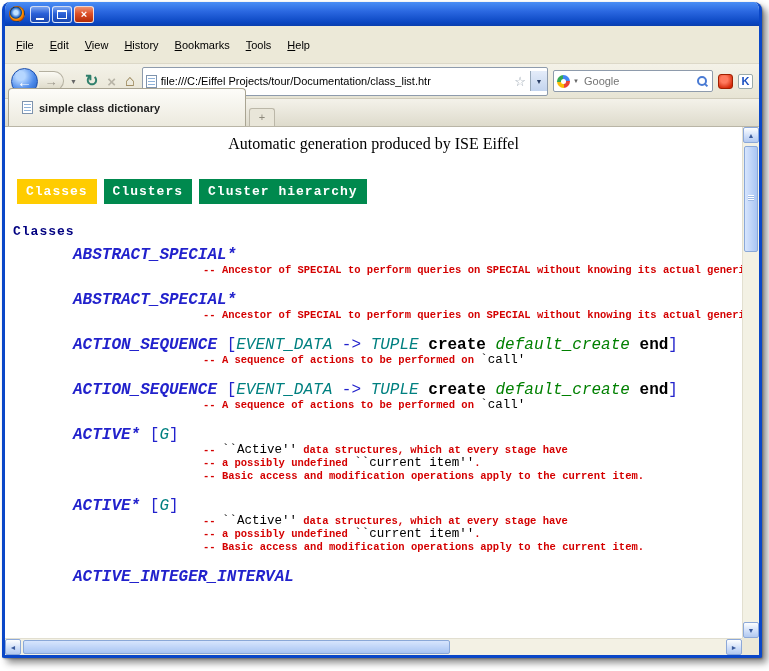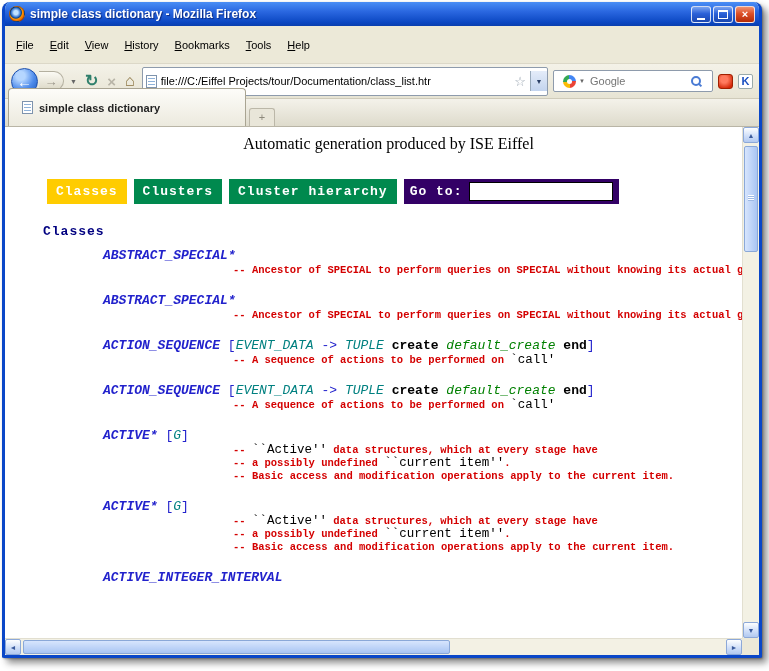--- a/index.html
+++ b/index.html
@@ -81,21 +81,21 @@
     flex:1;font-size:11px;color:#000;white-space:nowrap;overflow:hidden;min-width:0;
   }
   .star{font-size:13px;color:#9aa5b1;line-height:1;}
   .url-dd{
     width:17px;height:20px;border:none;border-left:1px solid #9ab;margin:0;
     background:linear-gradient(#e4ecf9,#c3d4ee);font-size:7px;color:#2a3f66;padding:0;
   }
   
   .searchbar{
     width:160px;flex:0 0 160px;height:22px;background:#fff;border:1px solid #8E9BAC;border-radius:2px;
-    display:flex;align-items:center;gap:3px;padding:0 9px;box-sizing:border-box;
+    display:flex;align-items:center;gap:3px;padding:0 3px;box-sizing:border-box;
   }
   .gball{
     width:13px;height:13px;border-radius:50%;position:relative;flex:0 0 13px;
     background:conic-gradient(#4285f4 0 25%, #ea4335 25% 50%, #fbbc05 50% 75%, #34a853 75% 100%);
   }
   .gball::after{
     content:"";position:absolute;left:4px;top:4px;width:5px;height:5px;border-radius:50%;background:#fff;
   }
   .search-dd-glyph{font-size:6px;color:#666;}
   .search-input{
@@ -134,21 +134,20 @@
     border-radius:3px 3px 0 0;color:#8d897b;font-size:11px;line-height:1;padding:0;margin-bottom:0;
   }
   
   .contentwrap{
     flex:1;display:grid;grid-template-columns:1fr 17px;grid-template-rows:1fr 17px;
     background:#fff;min-height:0;
   }
   .content{
     grid-column:1;grid-row:1;overflow:hidden;position:relative;background:#fff;
     font-family:"Liberation Mono", monospace;
-    padding-left:30px;
   }
   .page-header{
     margin-top:8px;text-align:center;font-family:"Liberation Serif", serif;
     font-size:16px;color:#000;
   }
   .nav-row{display:flex;gap:7px;margin:26px 0 0 12px;align-items:stretch;}
   .nav-btn{
     border:none;color:#fff;font-family:"Liberation Mono", monospace;
     font-size:13px;font-weight:bold;padding:5px 9px;letter-spacing:1px;
   }
@@ -161,21 +160,21 @@
   .goto-input{
     width:138px;height:17px;border:1px solid #000;background:#fff;font-size:12px;
     font-family:"Liberation Mono", monospace;padding:0 2px;
   }
   .section-title{
     margin:20px 0 0 8px;color:#000080;font-size:13px;font-weight:bold;letter-spacing:1px;
   }
   .entries{margin-top:8px;}
   .entry{margin-bottom:15px;}
   .entry-title{
-    padding-left:68px;font-size:13px;line-height:17px;white-space:nowrap;font-weight:bold;font-style:italic;
+    padding-left:68px;font-size:16px;line-height:17px;white-space:nowrap;font-weight:bold;font-style:italic;
   }
   .entry-comment{
     padding-left:198px;font-size:10.5px;line-height:13px;white-space:nowrap;font-weight:bold;
   }
   .seg-class{color:#2222cc;font-style:italic;font-weight:bold;}
   .seg-punct{color:#2222cc;font-style:normal;font-weight:normal;}
   .seg-generic{color:#008080;font-style:italic;font-weight:normal;}
   .seg-keyword{color:#000000;font-style:normal;font-weight:bold;}
   .seg-feature{color:#008000;font-style:italic;font-weight:normal;}
   .seg-comment{color:#d40000;}
@@ -217,21 +216,20 @@
       linear-gradient(135deg,transparent 0 55%, #fff 55% 62%, #a8a494 62% 72%, transparent 72% 78%, #fff 78% 84%, #a8a494 84% 94%, transparent 94%);
   }
 </style>
 </head>
 <body>
 
 <div class="window">
 
   <div class="titlebar">
     <span class="fx-logo"></span>
-    <span class="title">simple class dictionary - Mozilla Firefox</span>
     <span class="win-controls">
       <button class="wc wc-min"></button>
       <button class="wc wc-max"></button>
       <button class="wc wc-close">×</button>
     </span>
   </div>
 
   <div class="menubar">
     <span class="menu-item">File</span>
     <span class="menu-item">Edit</span>
@@ -274,24 +272,20 @@
   </div>
 
   <div class="contentwrap">
     <div class="content">
       <div class="page-header">Automatic generation produced by ISE Eiffel</div>
 
       <div class="nav-row">
         <button class="nav-btn nav-btn-classes">Classes</button>
         <button class="nav-btn nav-btn-green">Clusters</button>
         <button class="nav-btn nav-btn-green">Cluster hierarchy</button>
-        <span class="goto-group">
-          <span class="goto-label">Go to:</span>
-          <input class="goto-input" style="">
-        </span>
       </div>
 
       <div class="section-title">Classes</div>
 
       <div class="entries">
           <div class="entry">
             <div class="entry-title"><span class="seg-class">ABSTRACT_SPECIAL*</span></div>
             <div class="entry-comment"><span class="seg-comment">-- Ancestor of SPECIAL to perform queries on SPECIAL without knowing its actual generic type.</span></div>
           </div>
           <div class="entry">

